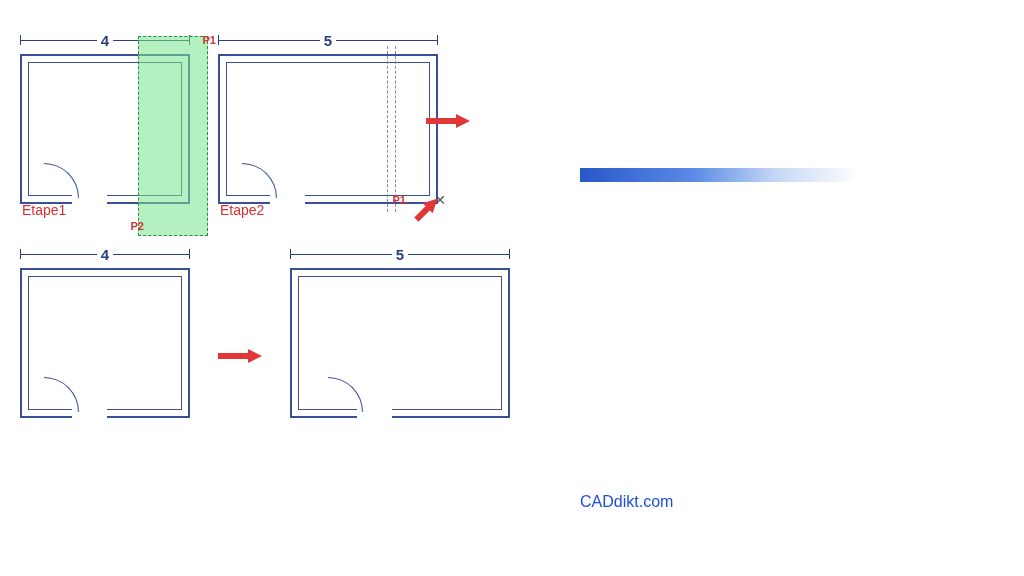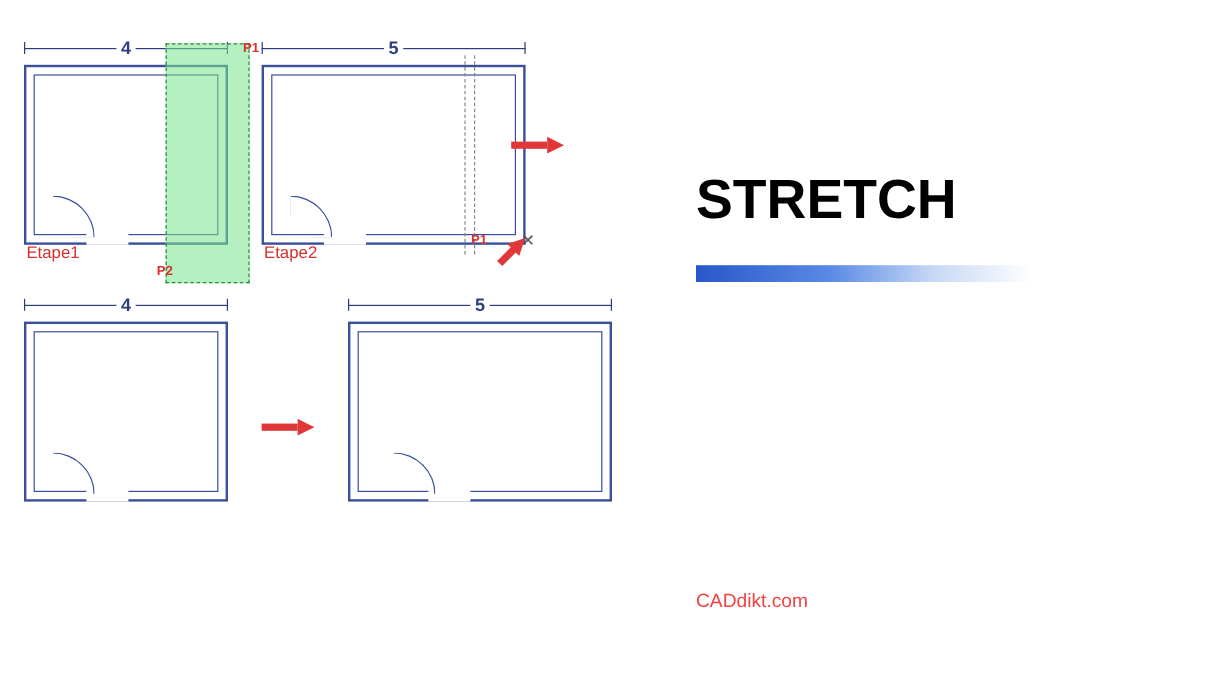--- a/index.html
+++ b/index.html
@@ -32,21 +32,21 @@
       margin-top: 28px;
       width: 280px;
       height: 14px;
       background: linear-gradient(to right, #2857c9, #5a8ae5 40%, #c5d7f5 70%, #fff);
     }
     .footer-text {
       position: absolute;
       bottom: 65px;
       left: 20px;
       font-size: 16px;
-      color: #ef4444;
+      color: #1d4ed8;
     }
     .diagram-row {
       display: flex;
       gap: 28px;
       margin-bottom: 40px;
       align-items: flex-start;
     }
     .diagram-box {
       position: relative;
     }
@@ -260,17 +260,16 @@
         <div class="door-gap" style="left:65px"></div>
         <div class="door-arc" style="left:36px"></div>
       </div>
     </div>
   </div>
 
 </div>
 
 <div class="right-panel">
   <div class="title">
-    <div>STRETCH</div>
   </div>
   <div class="underline-bar"></div>
   <div class="footer-text">CADdikt.com</div>
 </div>
 
 </body></html>

